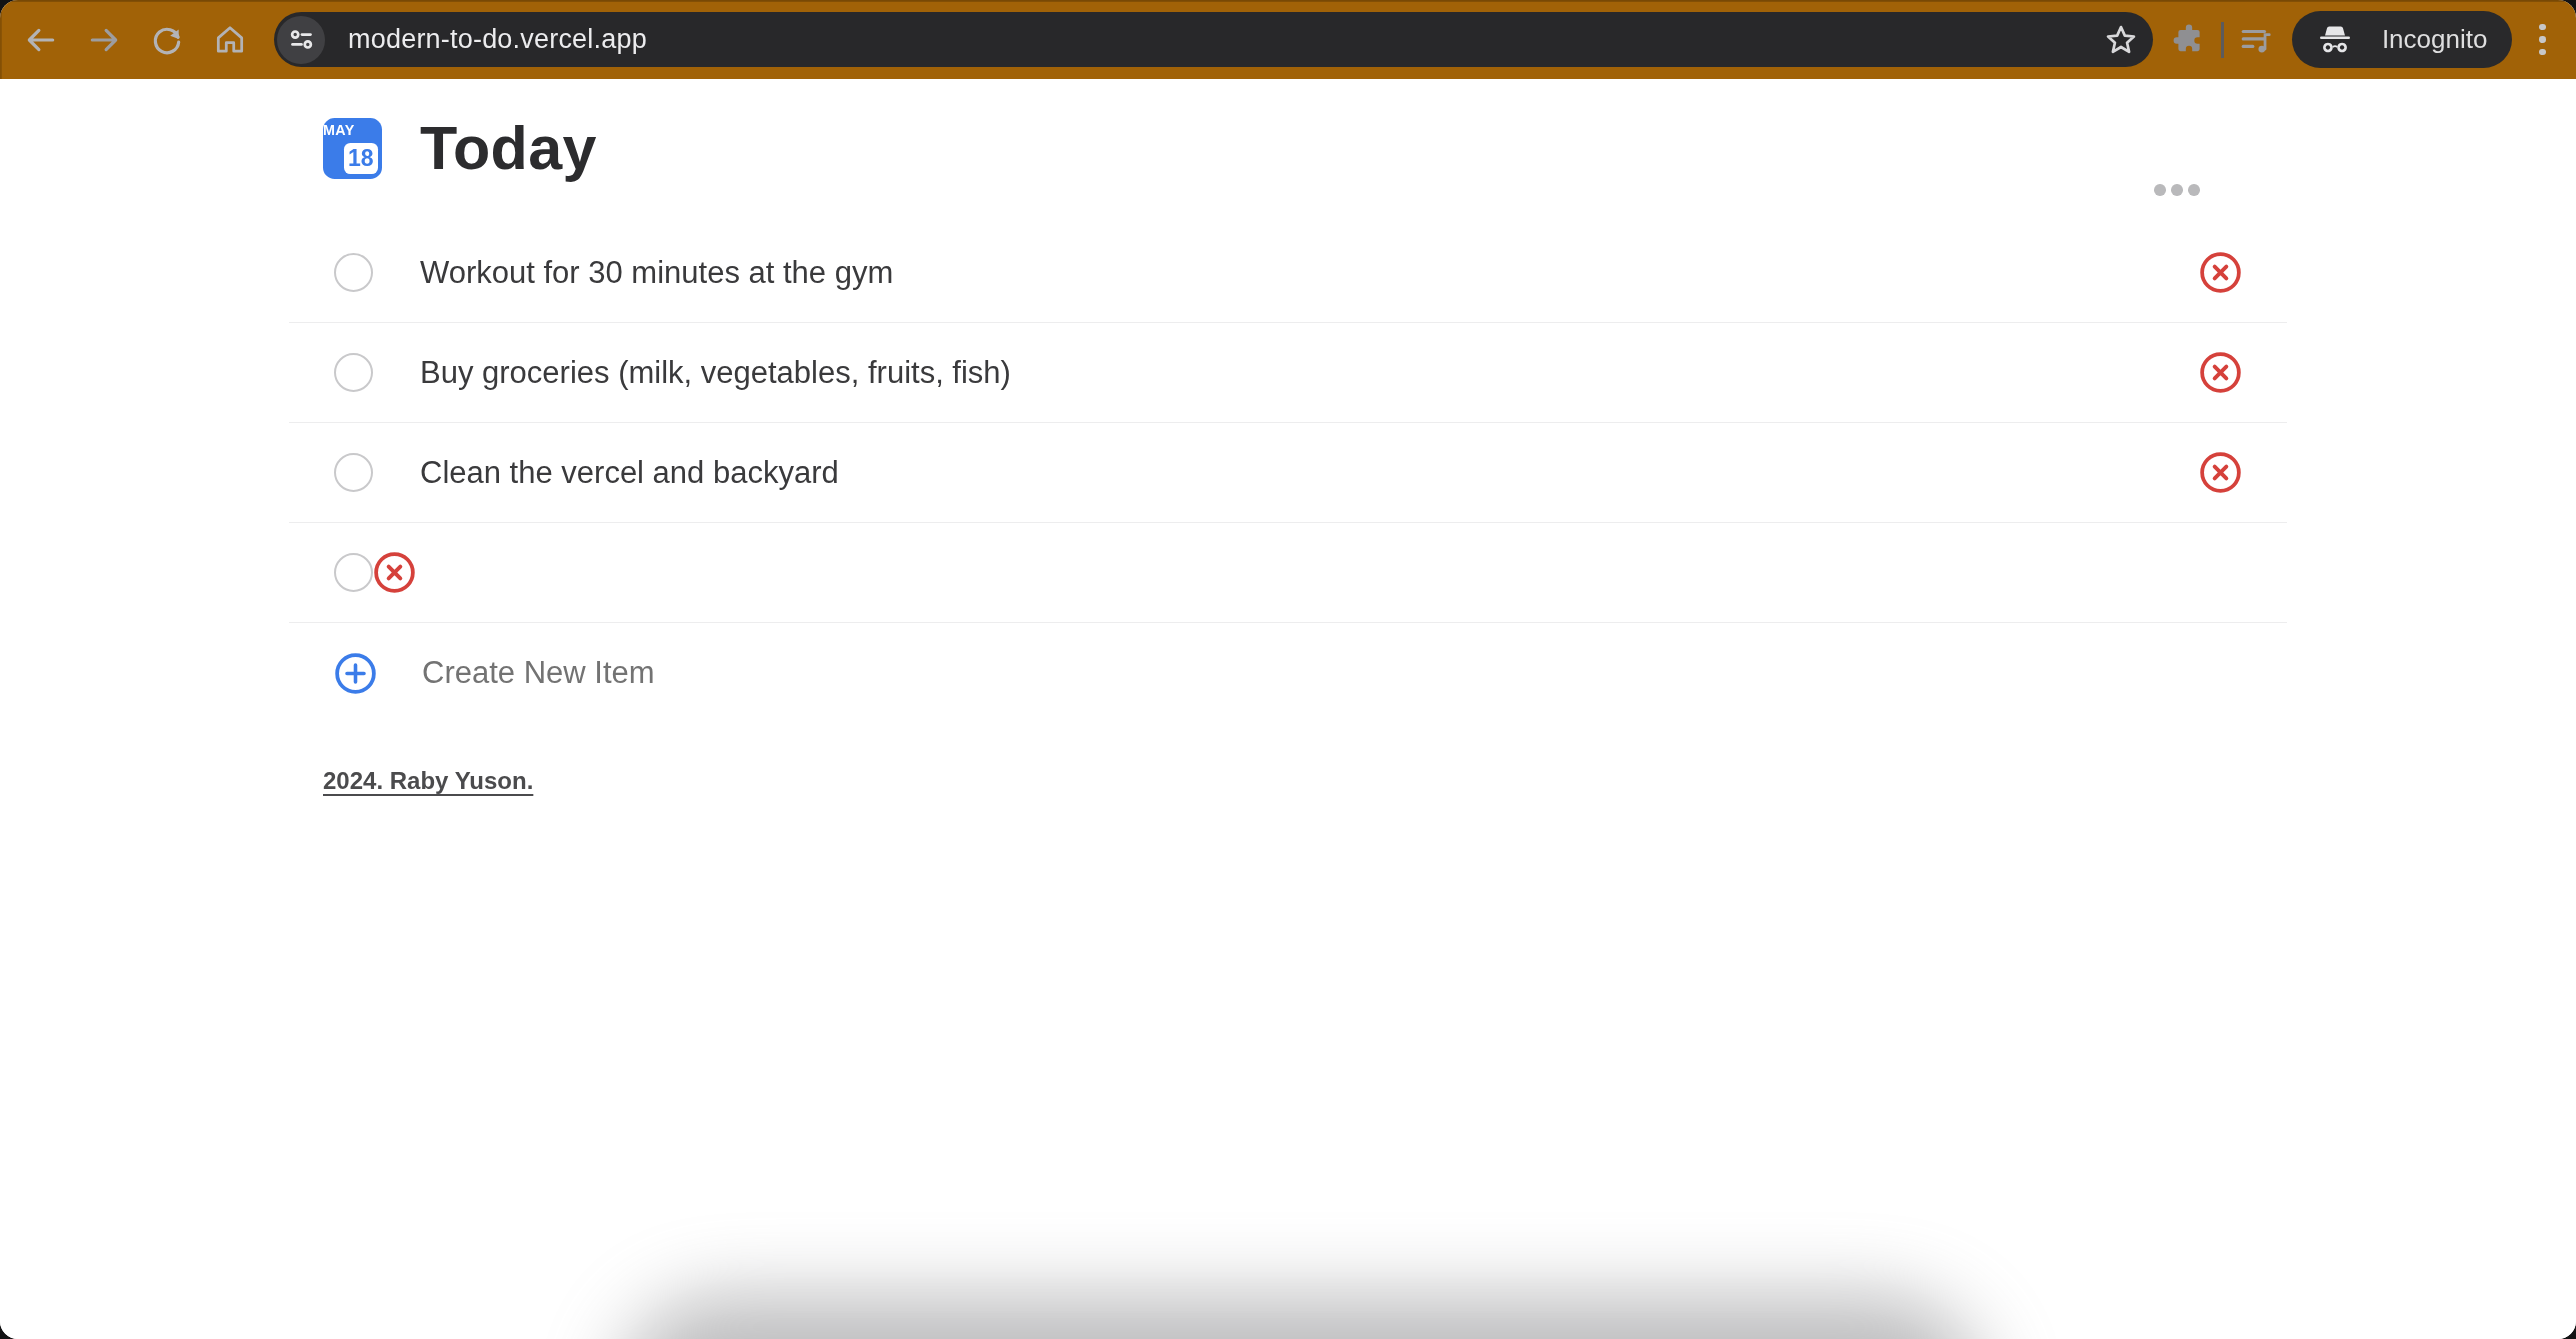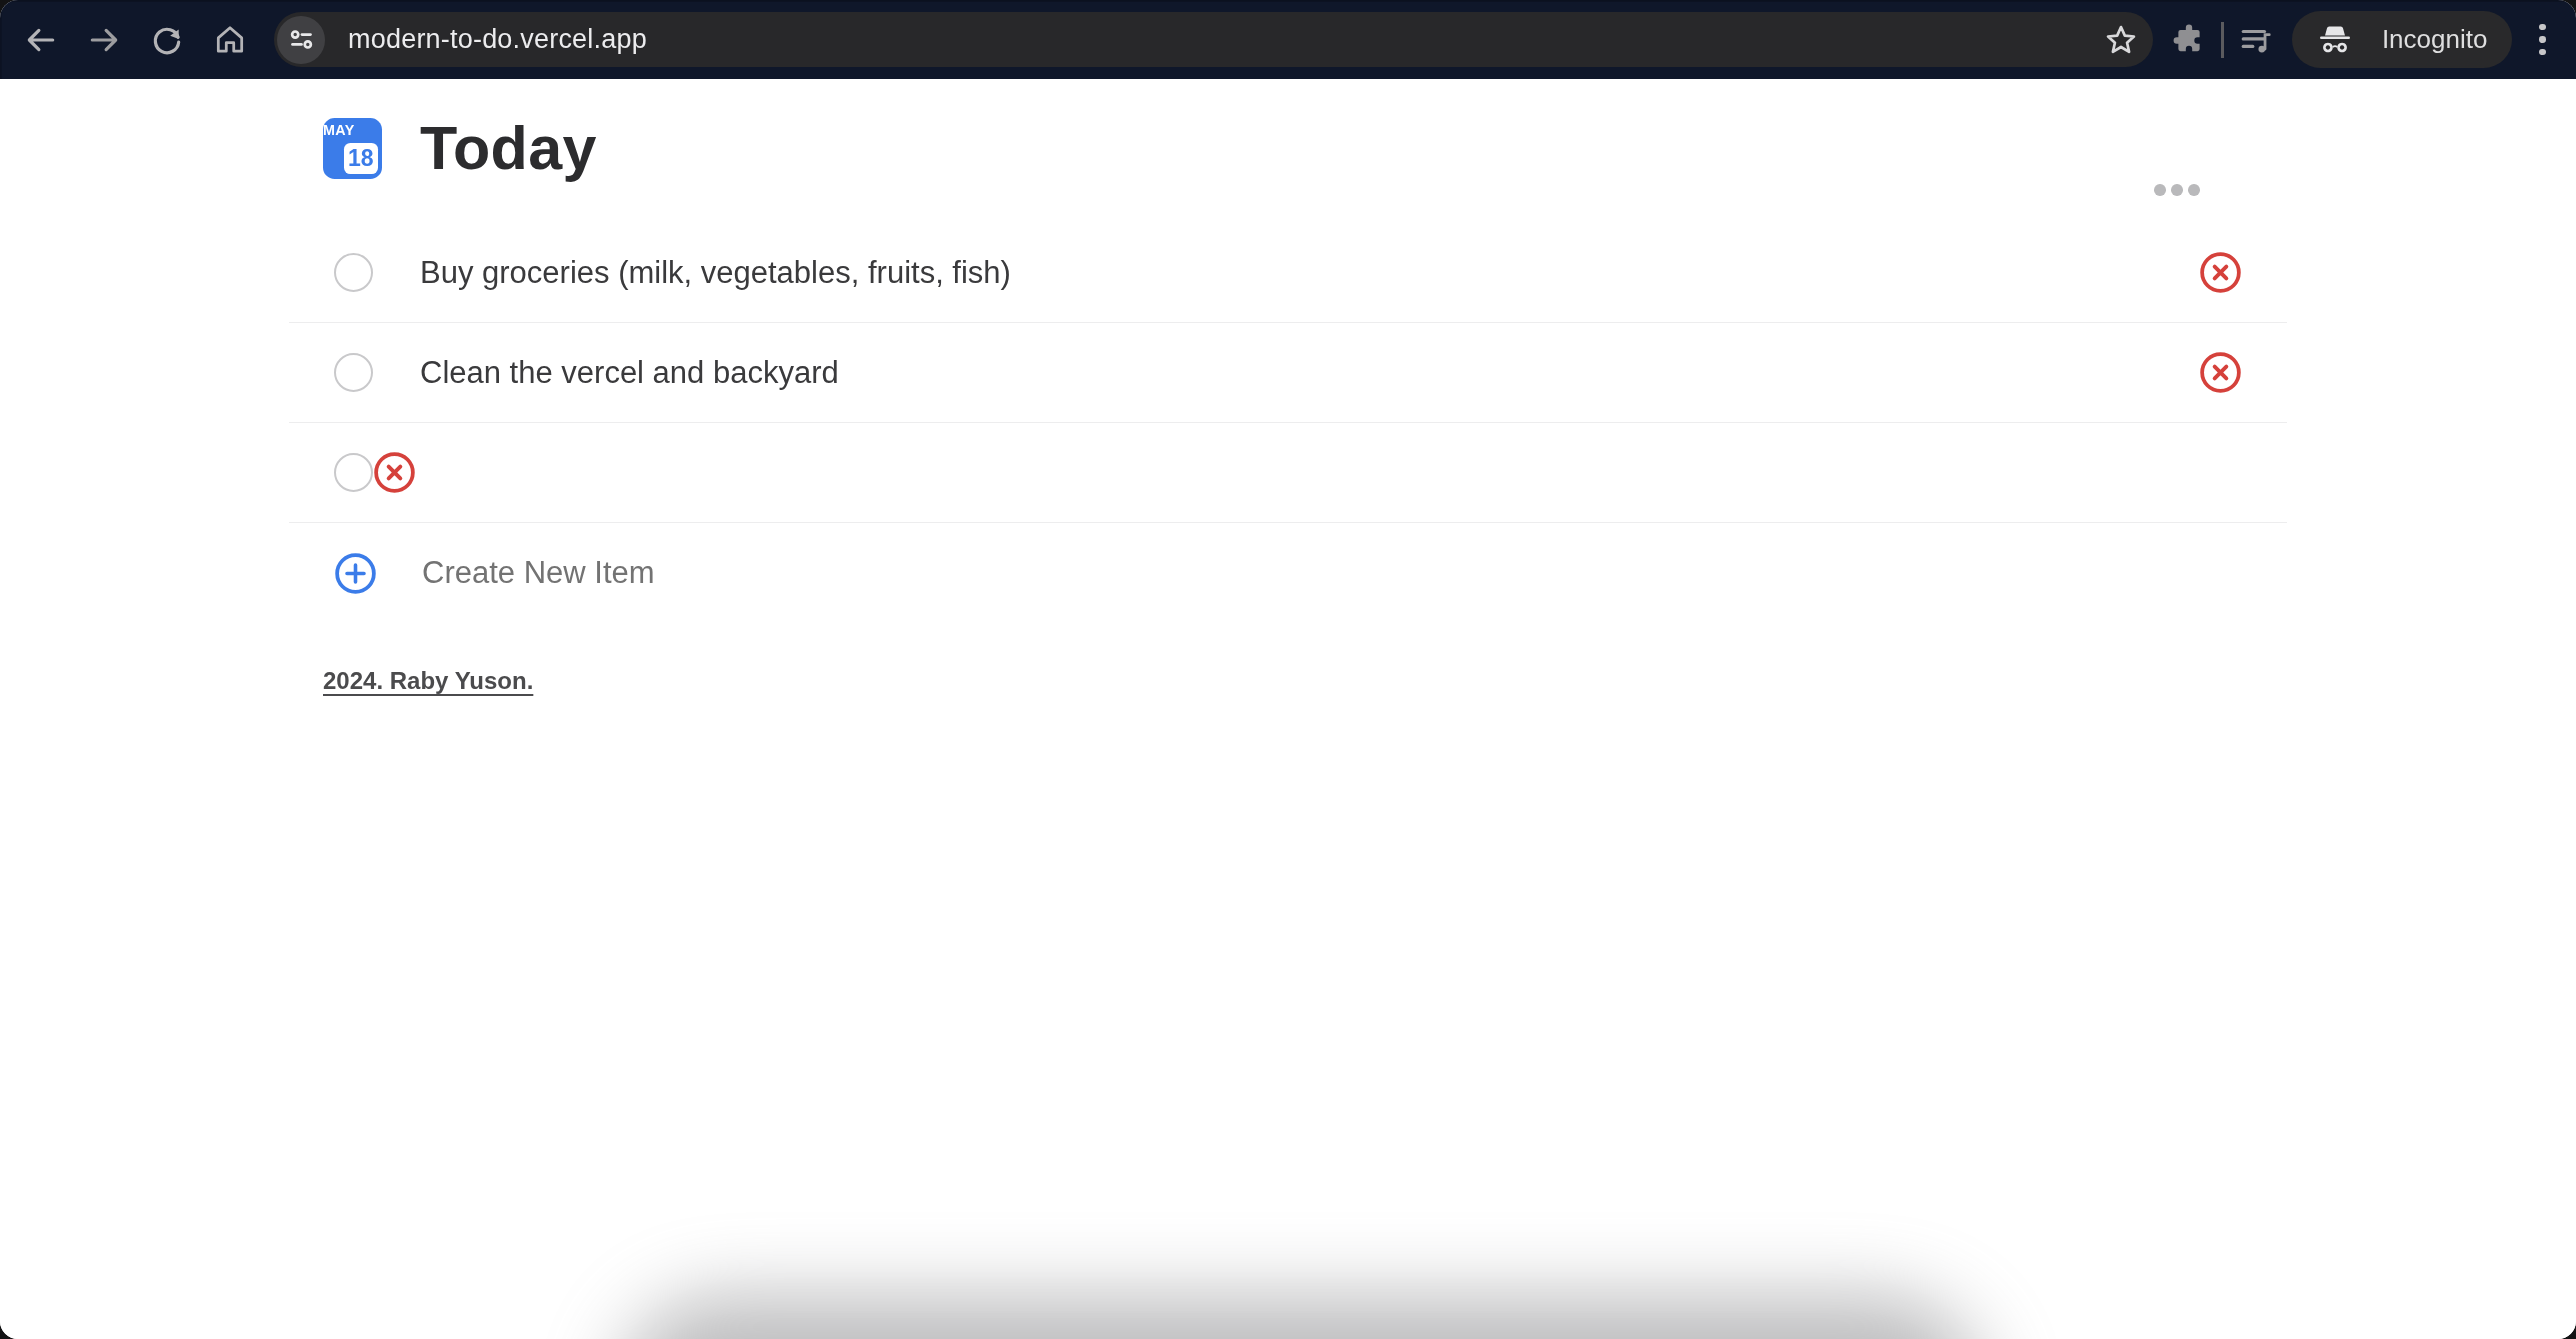--- a/index.html
+++ b/index.html
@@ -4,21 +4,21 @@
 <style>
   * { margin: 0; padding: 0; box-sizing: border-box; }
   html, body { width: 2576px; height: 1340px; background: #131314; font-family: "Liberation Sans", sans-serif; }
   .window {
     position: absolute; inset: 0;
     border-radius: 18px; overflow: hidden;
     background: #ffffff;
   }
   
   .toolbar {
-    height: 79px; background: #0f172a;
+    height: 79px; background: #a16207;
     display: flex; align-items: center;
     padding: 0 18px 0 9px;
     box-shadow: inset 0 1.8px 0 rgba(0,0,0,0.25), inset 1.8px 0 0 rgba(0,0,0,0.18);
   }
   .nav-btn {
     width: 63px; height: 64px; flex: 0 0 auto;
     display: flex; align-items: center; justify-content: center;
     color: #b3b3b6; cursor: pointer;
   }
   .nav-btn.dim { color: #9d9da0; }
@@ -201,20 +201,30 @@
       </div>
 
       <div class="menu-dots-h">
         <i></i>
           <i></i>
           <i></i>
       </div>
 
       <div class="list">
 
+        <div class="row bordered">
+          <div class="checkbox"></div>
+          <div class="todo-text">Workout for 30 minutes at the gym</div>
+          <div class="delete-btn">
+            <svg width="43" height="43" viewBox="0 0 48 48" fill="none" stroke="currentColor" stroke-linecap="round">
+                <circle cx="24" cy="24" r="20.5" stroke-width="4.2"></circle>
+                <path d="M17.5 17.5 L30.5 30.5 M30.5 17.5 L17.5 30.5" stroke-width="4.4"></path>
+              </svg>
+          </div>
+        </div>
 
         <div class="row bordered">
           <div class="checkbox"></div>
           <div class="todo-text">Buy groceries (milk, vegetables, fruits, fish)</div>
           <div class="delete-btn">
             <svg width="43" height="43" viewBox="0 0 48 48" fill="none" stroke="currentColor" stroke-linecap="round">
                 <circle cx="24" cy="24" r="20.5" stroke-width="4.2"></circle>
                 <path d="M17.5 17.5 L30.5 30.5 M30.5 17.5 L17.5 30.5" stroke-width="4.4"></path>
               </svg>
           </div>

